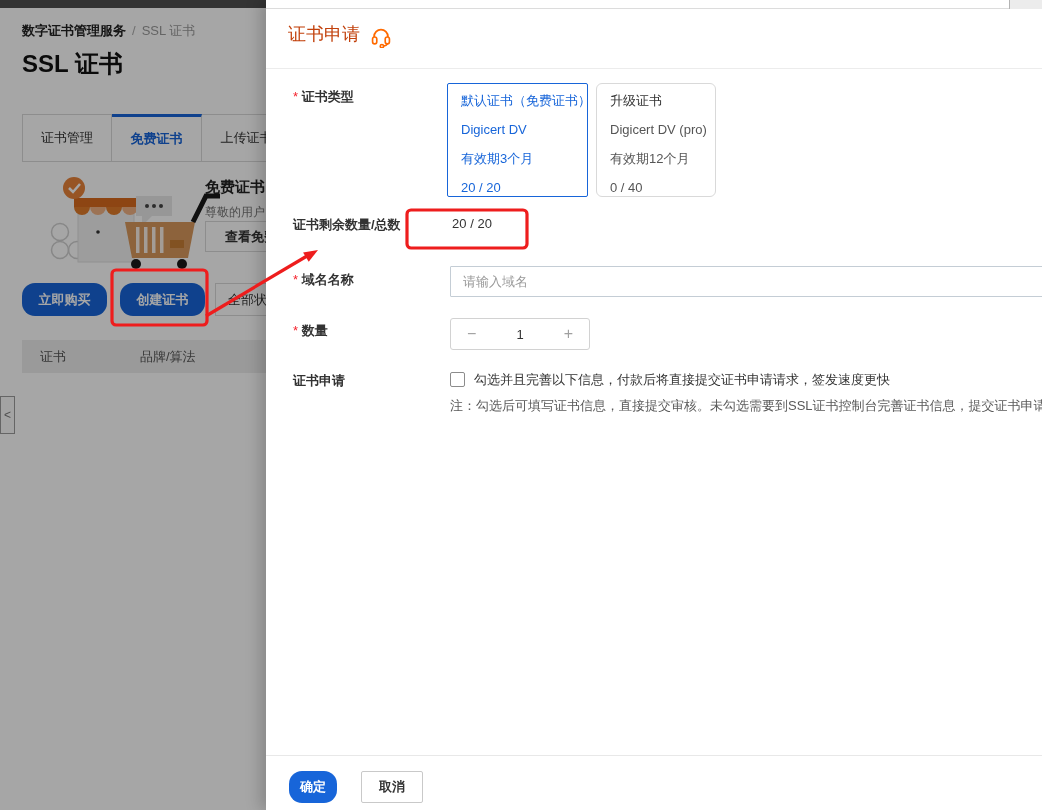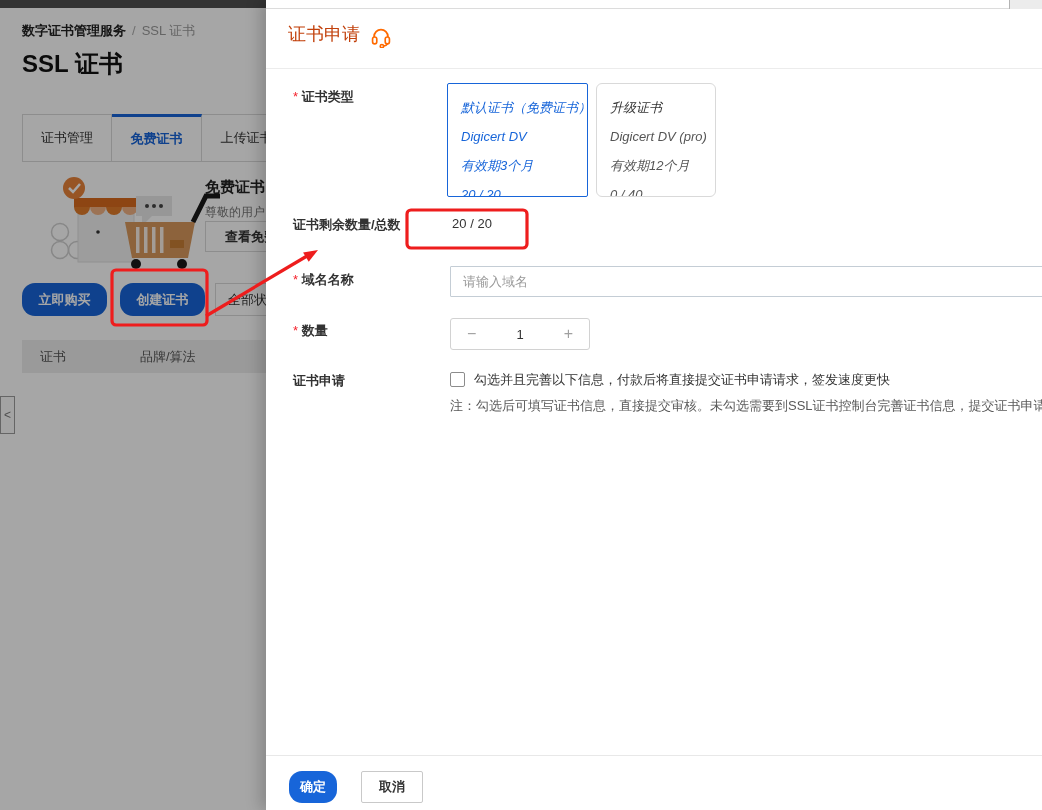--- a/index.html
+++ b/index.html
@@ -54,21 +54,21 @@
   .drawer .hairline-top { left:0; top:8px; width:776px; height:1px; background:#dcdcdc; }
   .browser-artifact { left:743px; top:0; width:33px; height:9px; background:#ececec; border-left:1px solid #b3b3b3; }
   .drawer-title { left:22px; top:22px; font-size:18px; color:#c2410c; white-space:nowrap; }
   .headset { left:104px; top:26px; }
   .drawer-divider { left:0; top:68px; width:776px; height:1px; background:#ececec; }
 
   .form-label { font-size:13px; font-weight:600; color:#333; white-space:nowrap; }
   .req::before { content:"* "; color:#f5222d; font-weight:400; }
 
   .type-card { top:83px; height:114px; border:1px solid #d9d9d9; border-radius:2px; background:#fff;
-    padding:9px 0 0 13px; font-size:13px; line-height:29px; color:#555; white-space:nowrap; overflow:hidden;font-style:italic; }
+    padding:2px 0 0 13px; font-size:13px; line-height:29px; color:#555; white-space:nowrap; overflow:hidden; }
   .type-card .card-name { color:#333; }
   .type-card.selected { border-color:#1765d9; color:#1765d9; }
   .type-card.selected .card-name { color:#1765d9; }
   .card1 { left:181px; width:141px; }
   .card2 { left:330px; width:120px;border-radius:6px; }
 
   .remaining-value { left:170px; top:216px; width:72px; text-align:center; font-size:13px; color:#333; }
 
   .domain-input { left:184px; top:266px; width:602px; height:31px; border:1px solid #c4cdd5; border-radius:1px;
     padding:0 12px; font-size:13px; color:#333; outline:none;

